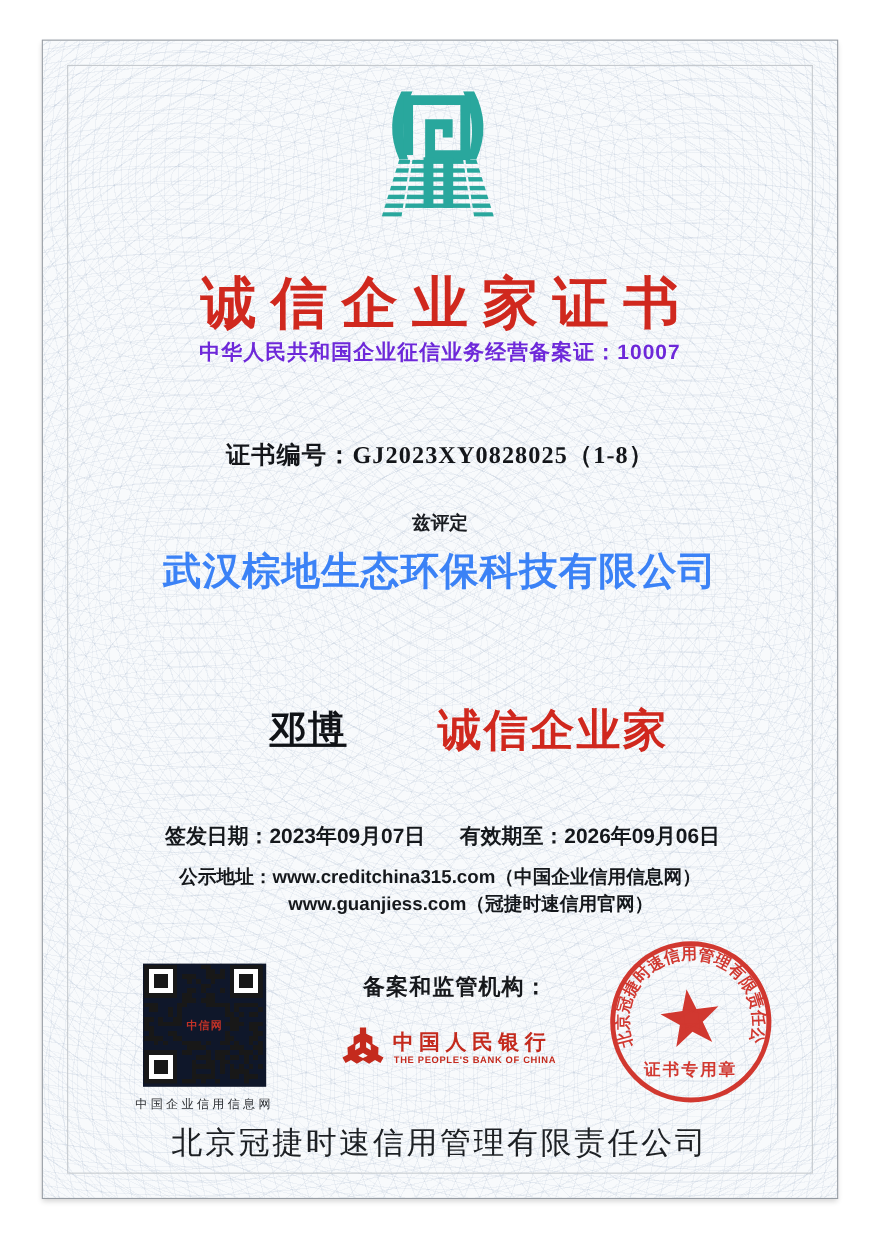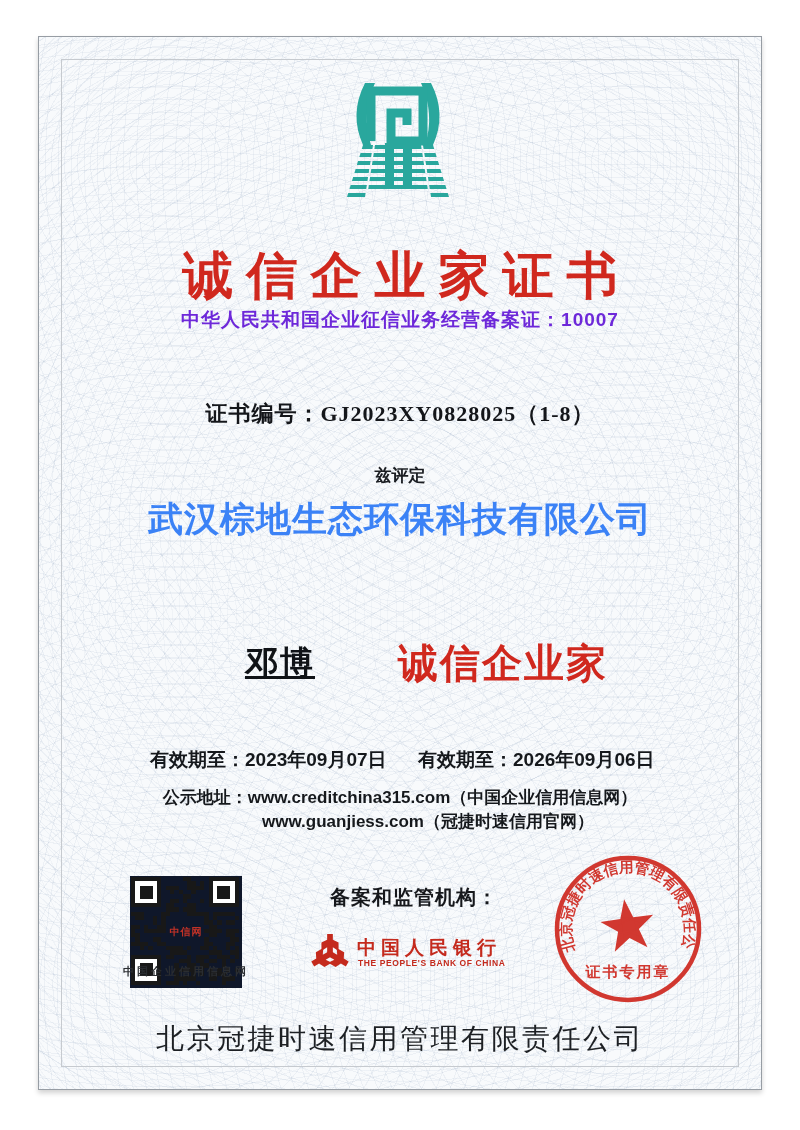--- a/index.html
+++ b/index.html
@@ -73,22 +73,22 @@
 
   
   .qr{left:130px;top:876px;width:110px;height:110px;background:#0f172a;padding:1px;text-decoration:underline;}
   .qr svg{width:108px;height:108px;display:block;}
   .qr-center-label{
     position:absolute;left:50%;top:50%;transform:translate(-50%,-50%);
     color:#c13227;font-size:10px;font-weight:700;letter-spacing:1px;
     font-family:"Liberation Serif","DejaVu Serif",serif;white-space:nowrap;
   }
   .qr-caption{
-    left:116px;top:964px;width:140px;text-align:center;
-    color:#2a2d31;font-size:11px;font-weight:700;letter-spacing:3px;
+    left:116px;top:996px;width:140px;text-align:center;
+    color:#2a2d31;font-size:11px;font-weight:400;letter-spacing:3px;
   }
 
   .regulator-label{
     left:330px;top:884px;color:#16181c;
     font-family:"Liberation Serif","DejaVu Serif",serif;
     font-size:20px;font-weight:600;letter-spacing:1px;
   }
   .bank-emblem{left:311px;top:932px;width:38px;height:42px;}
   .bank-cn{
     left:357px;top:935px;color:#c42a1d;
@@ -170,21 +170,21 @@
   <div class="abs center title">诚信企业家证书</div>
   <div class="abs center subtitle">中华人民共和国企业征信业务经营备案证：10007</div>
 
   <div class="abs center certno">证书编号：GJ2023XY0828025（1-8）</div>
   <div class="abs center intro">兹评定</div>
   <div class="abs center company">武汉棕地生态环保科技有限公司</div>
 
   <div class="abs person">邓博</div>
   <div class="abs award">诚信企业家</div>
 
-  <div class="abs date1">有效期至：2023年09月07日</div>
+  <div class="abs date1">签发日期：2023年09月07日</div>
   <div class="abs date2">有效期至：2026年09月06日</div>
 
   <div class="abs center url1">公示地址：www.creditchina315.com（中国企业信用信息网）</div>
   <div class="abs center url2">www.guanjiess.com（冠捷时速信用官网）</div>
 
   <div class="abs qr">
     <svg id="qr-svg" viewBox="0 0 25 25" shape-rendering="crispEdges">
         <path d="M12,0h1v1h-1zM13,0h1v1h-1zM13,1h1v1h-1zM14,1h1v1h-1zM16,1h1v1h-1zM8,2h1v1h-1zM9,2h1v1h-1zM10,2h1v1h-1zM13,2h1v1h-1zM14,2h1v1h-1zM15,2h1v1h-1zM16,2h1v1h-1zM9,3h1v1h-1zM11,3h1v1h-1zM14,3h1v1h-1zM12,4h1v1h-1zM13,4h1v1h-1zM9,5h1v1h-1zM10,5h1v1h-1zM12,5h1v1h-1zM16,5h1v1h-1zM8,6h1v1h-1zM9,6h1v1h-1zM13,6h1v1h-1zM14,6h1v1h-1zM8,7h1v1h-1zM9,7h1v1h-1zM10,7h1v1h-1zM12,7h1v1h-1zM13,7h1v1h-1zM14,7h1v1h-1zM0,8h1v1h-1zM1,8h1v1h-1zM2,8h1v1h-1zM7,8h1v1h-1zM8,8h1v1h-1zM13,8h1v1h-1zM14,8h1v1h-1zM15,8h1v1h-1zM16,8h1v1h-1zM17,8h1v1h-1zM19,8h1v1h-1zM20,8h1v1h-1zM21,8h1v1h-1zM22,8h1v1h-1zM23,8h1v1h-1zM1,9h1v1h-1zM2,9h1v1h-1zM5,9h1v1h-1zM7,9h1v1h-1zM17,9h1v1h-1zM19,9h1v1h-1zM24,9h1v1h-1zM5,10h1v1h-1zM7,10h1v1h-1zM17,10h1v1h-1zM18,10h1v1h-1zM20,10h1v1h-1zM22,10h1v1h-1zM23,10h1v1h-1zM0,11h1v1h-1zM1,11h1v1h-1zM3,11h1v1h-1zM6,11h1v1h-1zM7,11h1v1h-1zM18,11h1v1h-1zM19,11h1v1h-1zM0,12h1v1h-1zM3,12h1v1h-1zM4,12h1v1h-1zM5,12h1v1h-1zM6,12h1v1h-1zM7,12h1v1h-1zM17,12h1v1h-1zM18,12h1v1h-1zM19,12h1v1h-1zM20,12h1v1h-1zM22,12h1v1h-1zM23,12h1v1h-1zM24,12h1v1h-1zM0,13h1v1h-1zM1,13h1v1h-1zM18,13h1v1h-1zM19,13h1v1h-1zM22,13h1v1h-1zM23,13h1v1h-1zM1,14h1v1h-1zM5,14h1v1h-1zM6,14h1v1h-1zM17,14h1v1h-1zM23,14h1v1h-1zM24,14h1v1h-1zM0,15h1v1h-1zM1,15h1v1h-1zM2,15h1v1h-1zM3,15h1v1h-1zM6,15h1v1h-1zM7,15h1v1h-1zM17,15h1v1h-1zM18,15h1v1h-1zM22,15h1v1h-1zM23,15h1v1h-1zM2,16h1v1h-1zM4,16h1v1h-1zM8,16h1v1h-1zM9,16h1v1h-1zM10,16h1v1h-1zM11,16h1v1h-1zM13,16h1v1h-1zM16,16h1v1h-1zM17,16h1v1h-1zM19,16h1v1h-1zM22,16h1v1h-1zM24,16h1v1h-1zM9,17h1v1h-1zM10,17h1v1h-1zM11,17h1v1h-1zM12,17h1v1h-1zM18,17h1v1h-1zM19,17h1v1h-1zM20,17h1v1h-1zM23,17h1v1h-1zM24,17h1v1h-1zM8,18h1v1h-1zM9,18h1v1h-1zM13,18h1v1h-1zM15,18h1v1h-1zM16,18h1v1h-1zM17,18h1v1h-1zM20,18h1v1h-1zM21,18h1v1h-1zM22,18h1v1h-1zM24,18h1v1h-1zM11,19h1v1h-1zM12,19h1v1h-1zM13,19h1v1h-1zM15,19h1v1h-1zM16,19h1v1h-1zM18,19h1v1h-1zM19,19h1v1h-1zM21,19h1v1h-1zM23,19h1v1h-1zM10,20h1v1h-1zM13,20h1v1h-1zM14,20h1v1h-1zM16,20h1v1h-1zM17,20h1v1h-1zM21,20h1v1h-1zM10,21h1v1h-1zM11,21h1v1h-1zM12,21h1v1h-1zM13,21h1v1h-1zM14,21h1v1h-1zM16,21h1v1h-1zM18,21h1v1h-1zM20,21h1v1h-1zM22,21h1v1h-1zM24,21h1v1h-1zM10,22h1v1h-1zM14,22h1v1h-1zM16,22h1v1h-1zM18,22h1v1h-1zM19,22h1v1h-1zM20,22h1v1h-1zM21,22h1v1h-1zM10,23h1v1h-1zM11,23h1v1h-1zM12,23h1v1h-1zM13,23h1v1h-1zM14,23h1v1h-1zM18,23h1v1h-1zM19,23h1v1h-1zM21,23h1v1h-1zM22,23h1v1h-1zM23,23h1v1h-1zM8,24h1v1h-1zM9,24h1v1h-1zM10,24h1v1h-1zM12,24h1v1h-1zM15,24h1v1h-1zM21,24h1v1h-1z" fill="#181818"></path>
         <rect x="0" y="0" width="7" height="7" fill="#181818"></rect>
         <rect x="1" y="1" width="5" height="5" fill="#ffffff"></rect>

